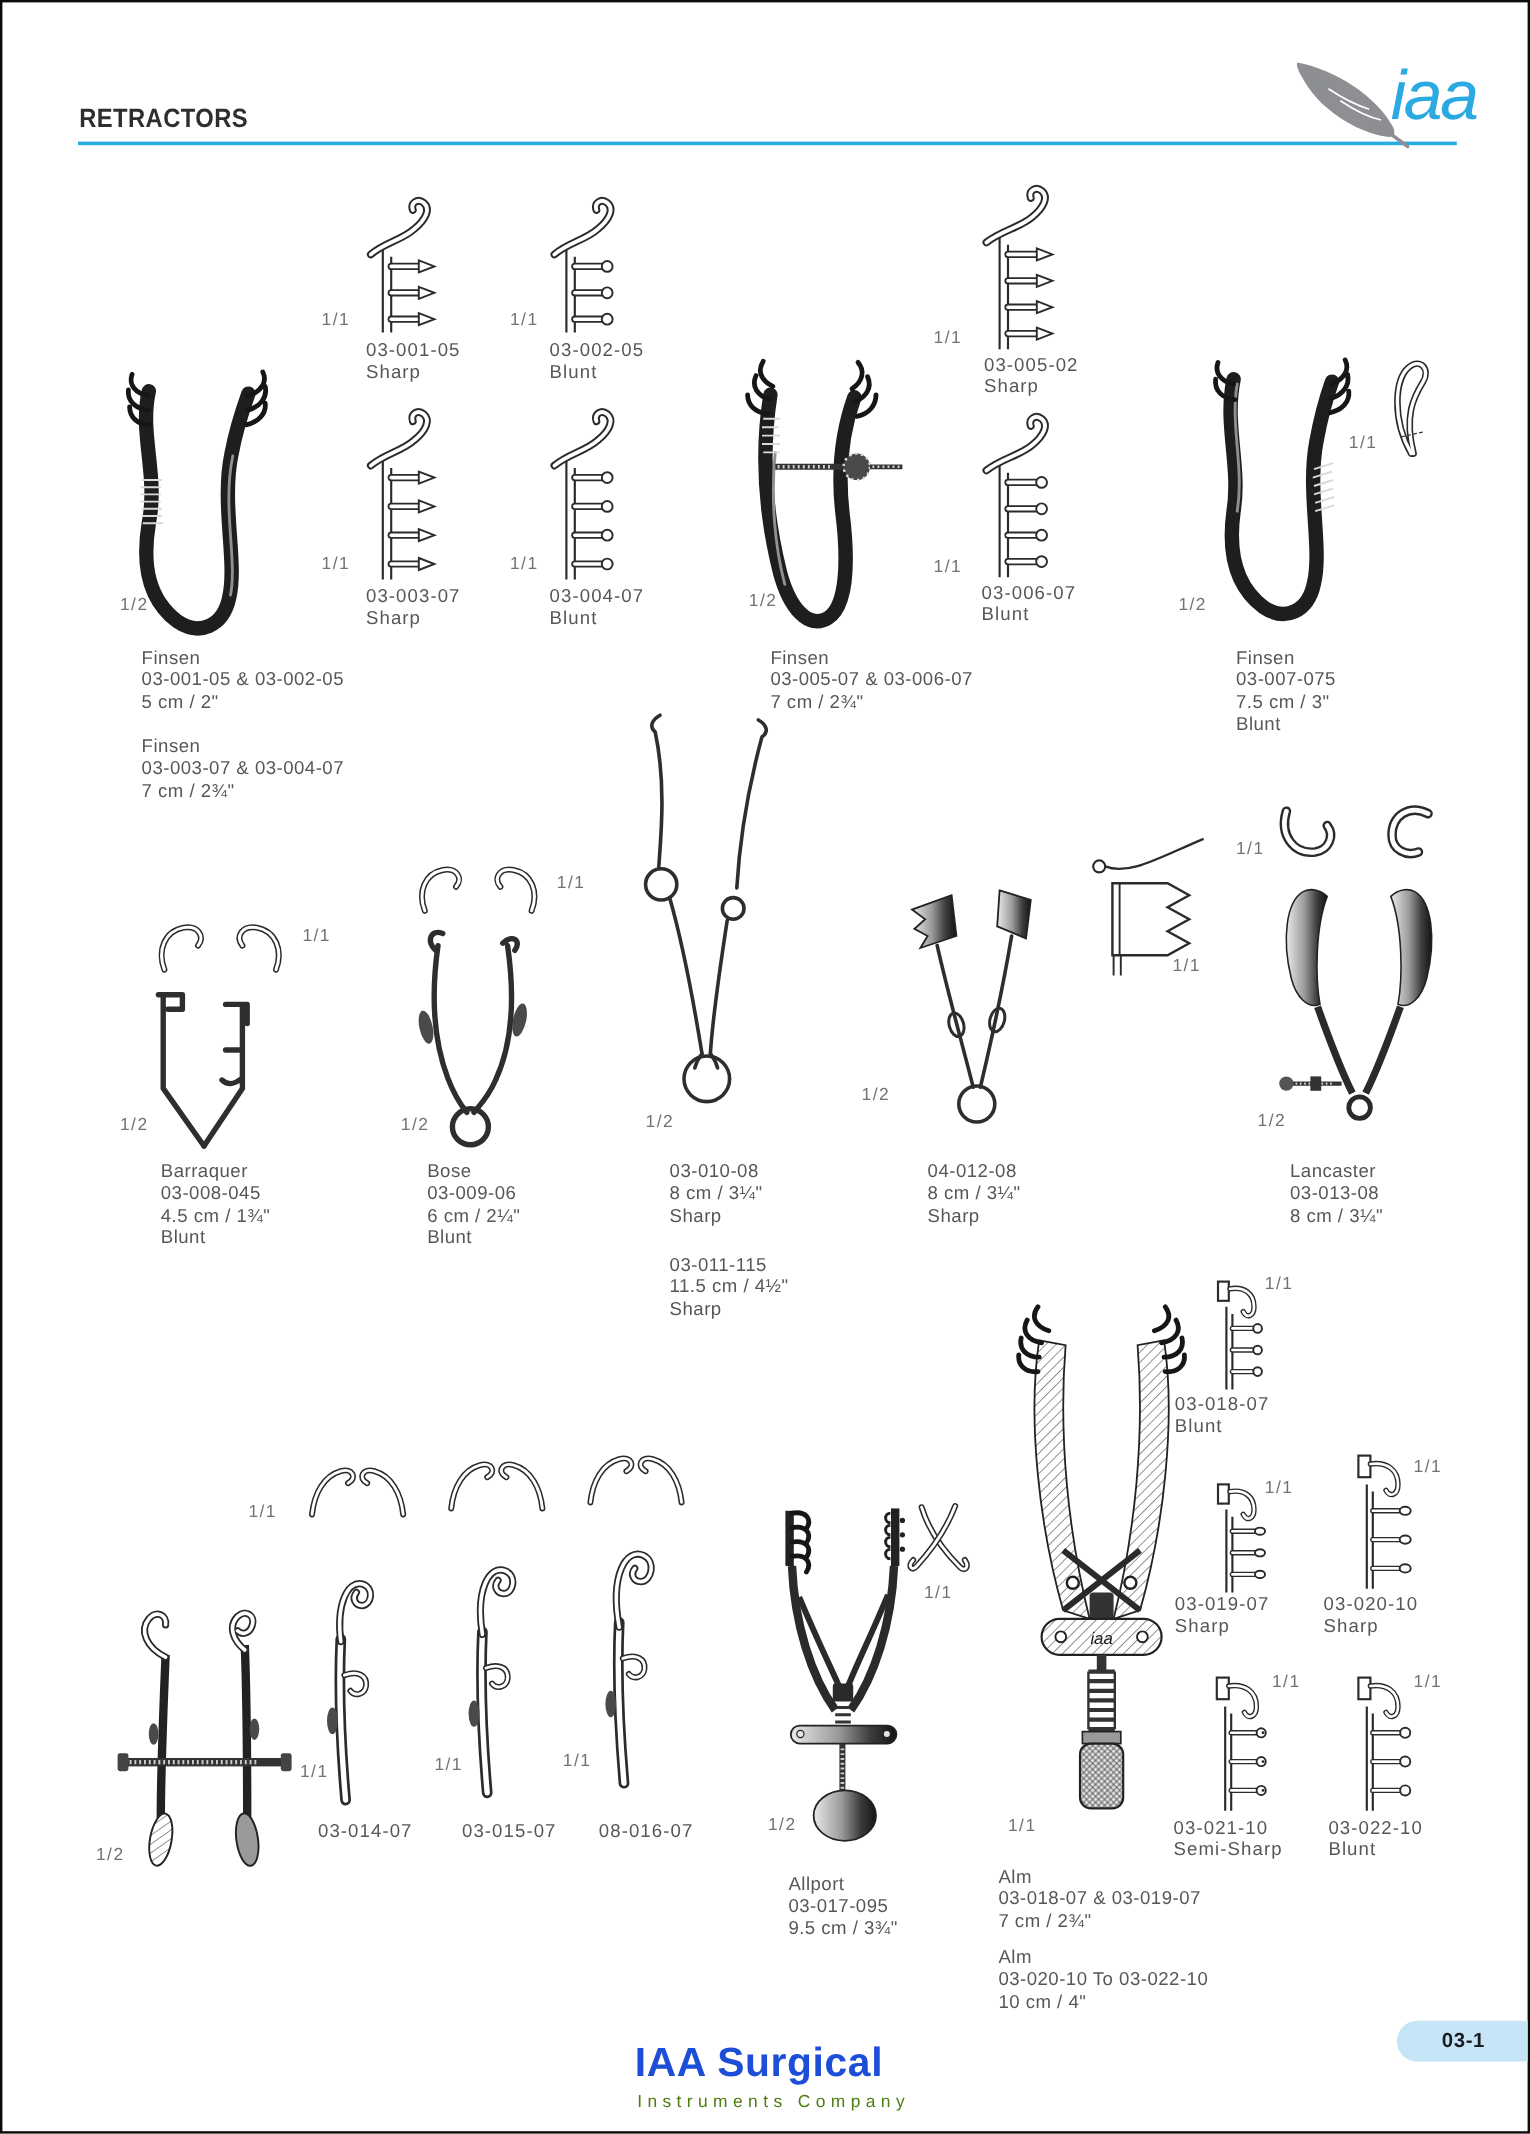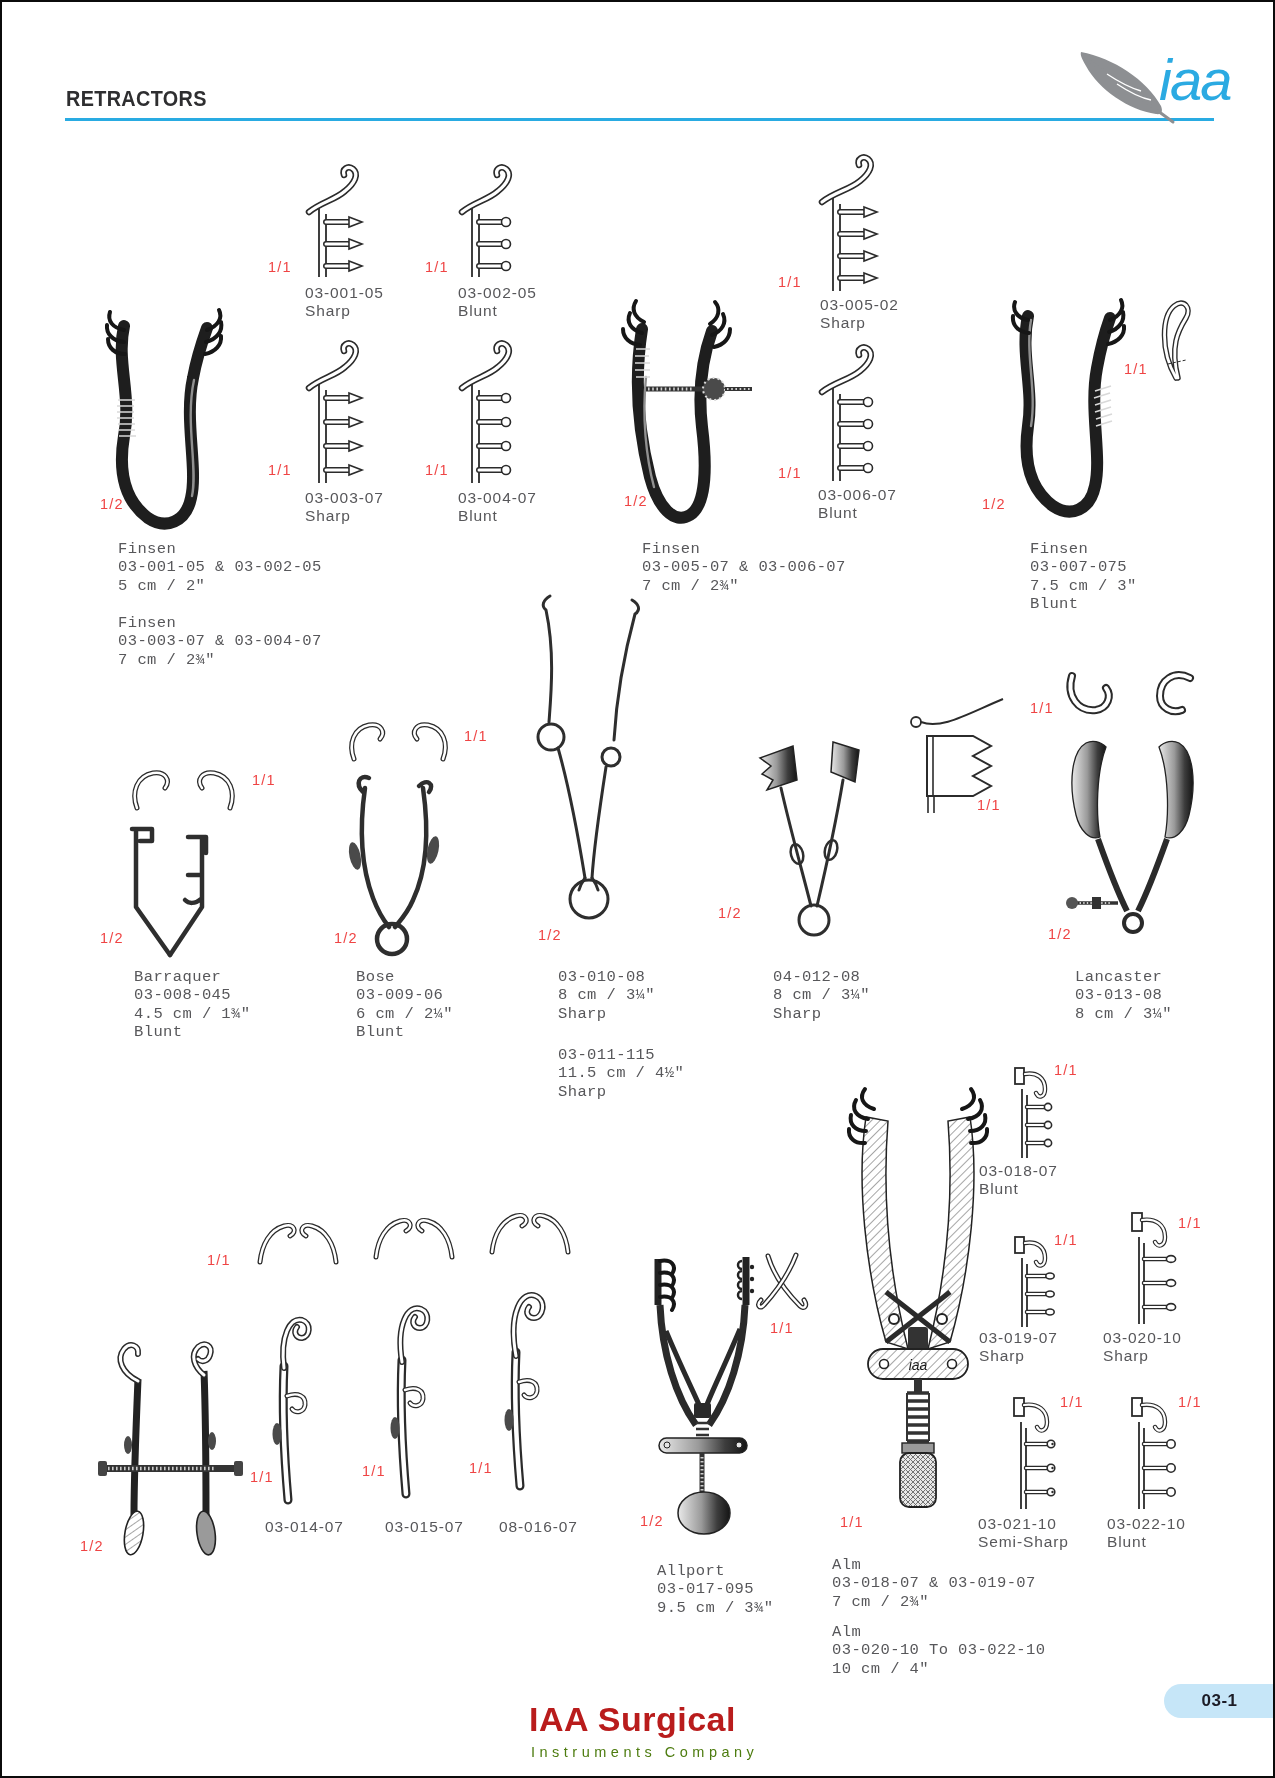--- a/index.html
+++ b/index.html
@@ -1,34 +1,34 @@
 <!DOCTYPE html>
 <html><head>
 <meta charset="utf-8">
 <style>
   html,body{margin:0;padding:0;background:#444;}
   #page{position:relative;width:1275px;height:1778px;background:#fff;border:2px solid #0b0b0b;box-sizing:border-box;
         font-family:"Liberation Sans","DejaVu Sans",sans-serif;overflow:hidden;}
   .abs{position:absolute;}
-  .cap{font-size:15.5px;line-height:18.4px;color:#57575a;letter-spacing:.4px;white-space:nowrap;font-family:Liberation Mono, monospace;}
+  .cap{font-size:15.5px;line-height:18.4px;color:#57575a;letter-spacing:.4px;white-space:nowrap;}
   .code2{font-size:15.5px;line-height:18.4px;color:#57575a;letter-spacing:.9px;white-space:nowrap;}
-  .scale{font-size:14.5px;color:#ef4444;letter-spacing:1.2px;white-space:nowrap;}
+  .scale{font-size:14.5px;color:#737373;letter-spacing:1.2px;white-space:nowrap;}
   .title{font-size:22px;font-weight:bold;color:#2e2e30;letter-spacing:.4px;transform:scaleX(.9);transform-origin:left center;}
   svg{display:block;overflow:visible;}
   .tubeA{fill:none;stroke:#2b2b2b;stroke-linecap:round;stroke-linejoin:round;}
   .tubeB{fill:none;stroke:#fff;stroke-linecap:round;stroke-linejoin:round;}
   .wire{fill:none;stroke:#2e2e2e;stroke-width:4.5;stroke-linecap:round;stroke-linejoin:round;}
   .wire3{fill:none;stroke:#2e2e2e;stroke-width:3;stroke-linecap:round;stroke-linejoin:round;}
   .band{fill:none;stroke:#1e1e1e;stroke-width:12;stroke-linecap:round;}
   .hl{fill:none;stroke:#909090;stroke-width:2.4;stroke-linecap:round;}
   .claw{fill:none;stroke:#161616;stroke-width:4;stroke-linecap:round;}
   .thin{fill:none;stroke:#2b2b2b;stroke-width:1.8;}
   .hatchln{stroke:#5c5c5c;stroke-width:1.1;}
   .logo-iaa{font-style:italic;font-size:58px;color:#2baae2;letter-spacing:-2px;font-family:"Liberation Sans",sans-serif;}
-  .brand{font-size:34px;font-weight:bold;color:#b91c1c;letter-spacing:.5px;}
+  .brand{font-size:34px;font-weight:bold;color:#1d4ed8;letter-spacing:.5px;}
   .brand-sub{font-size:14.5px;color:#4d7c0f;letter-spacing:4.5px;}
   .tab{background:#c6e6f8;border-radius:17px 0 0 17px;display:flex;align-items:center;justify-content:center;
        font-size:17px;font-weight:bold;color:#1c1c26;letter-spacing:.5px;}
 </style>
 </head>
 <body>
 
 <div id="page">
 
   <svg width="0" height="0" style="position:absolute">

